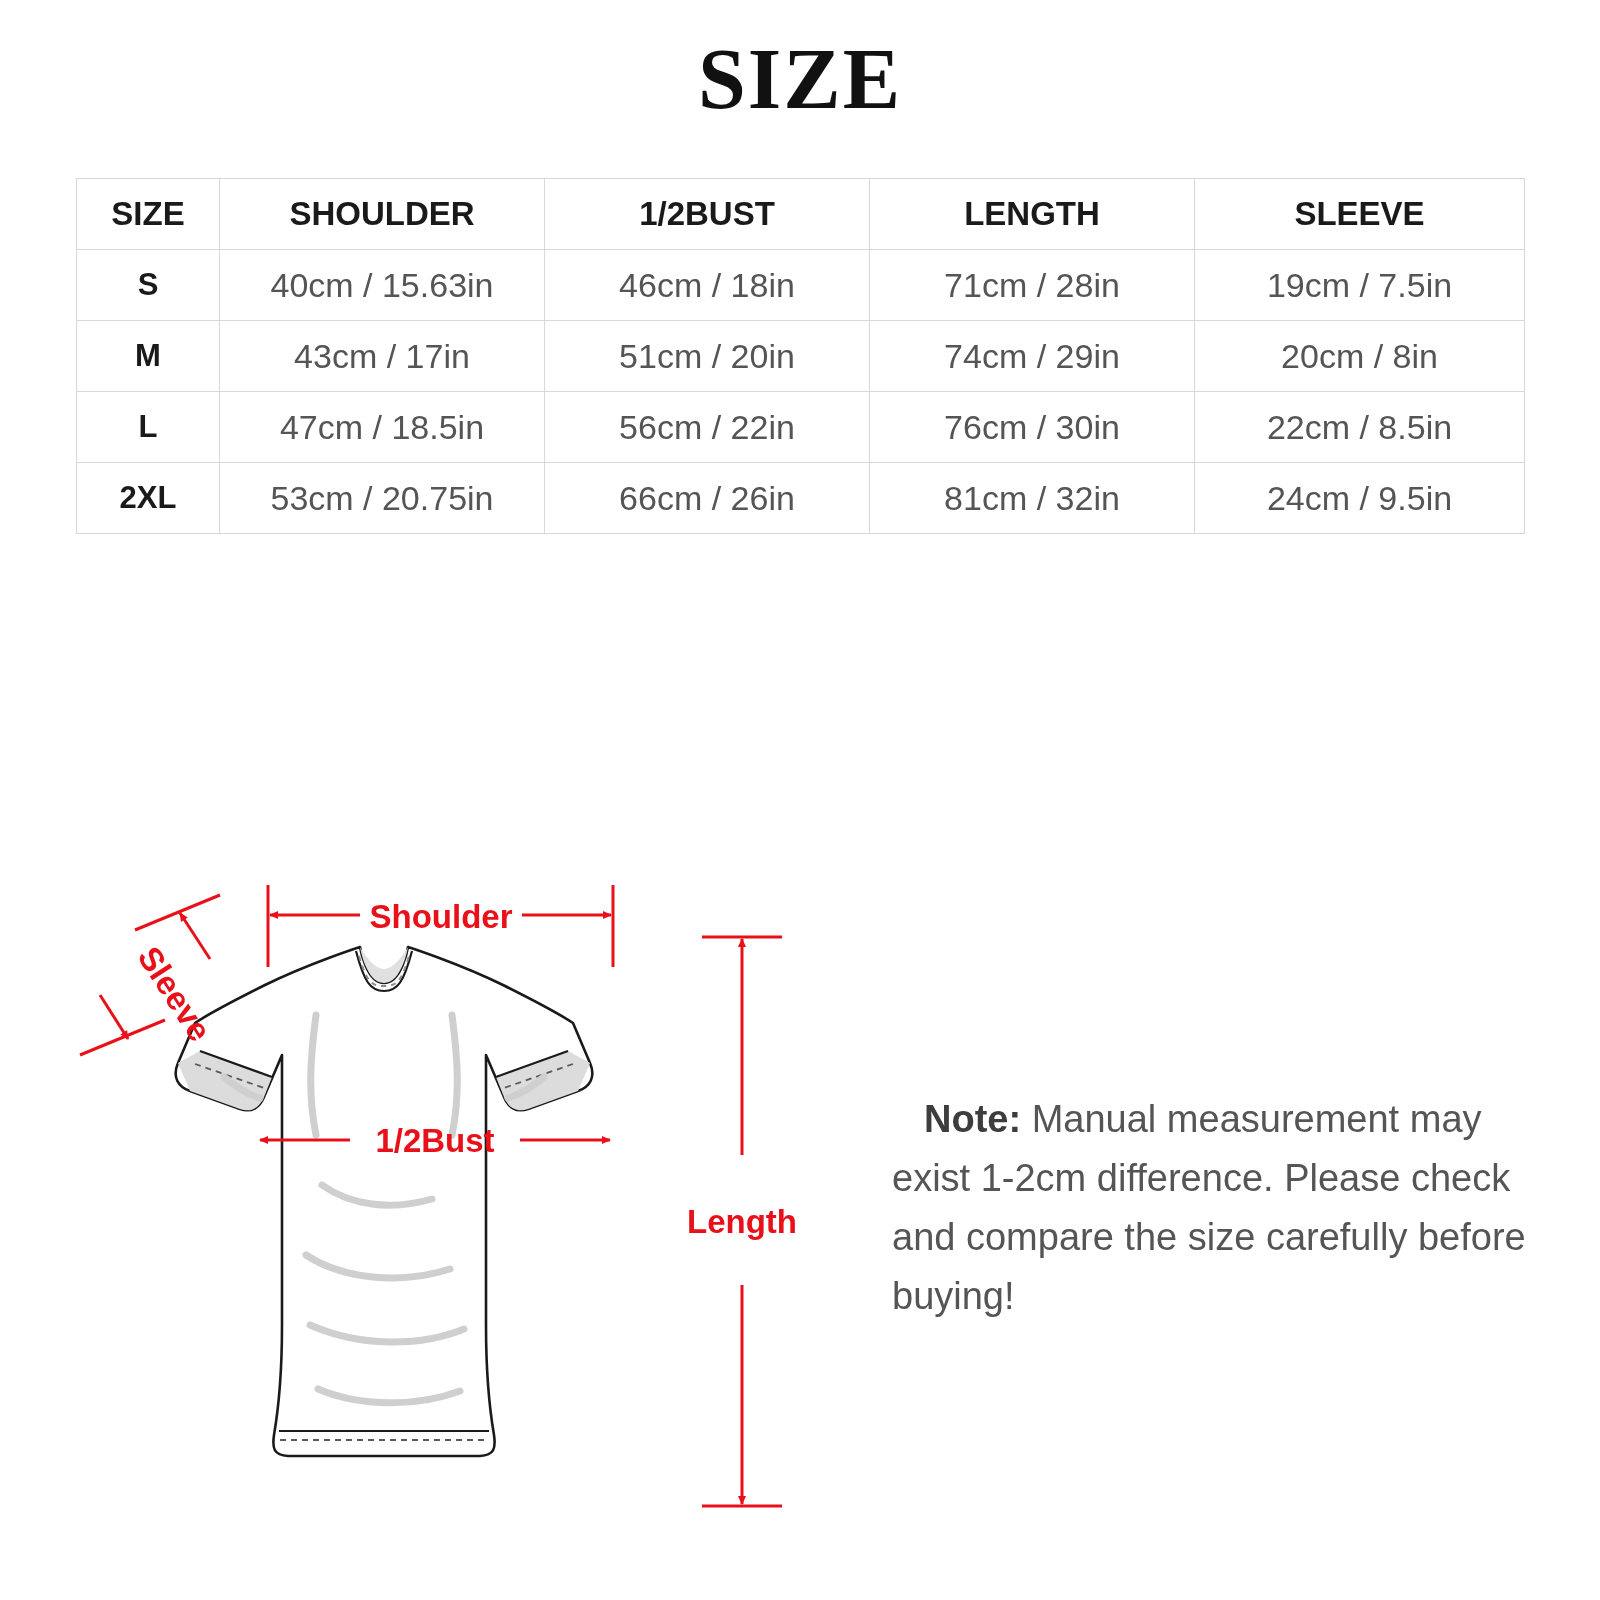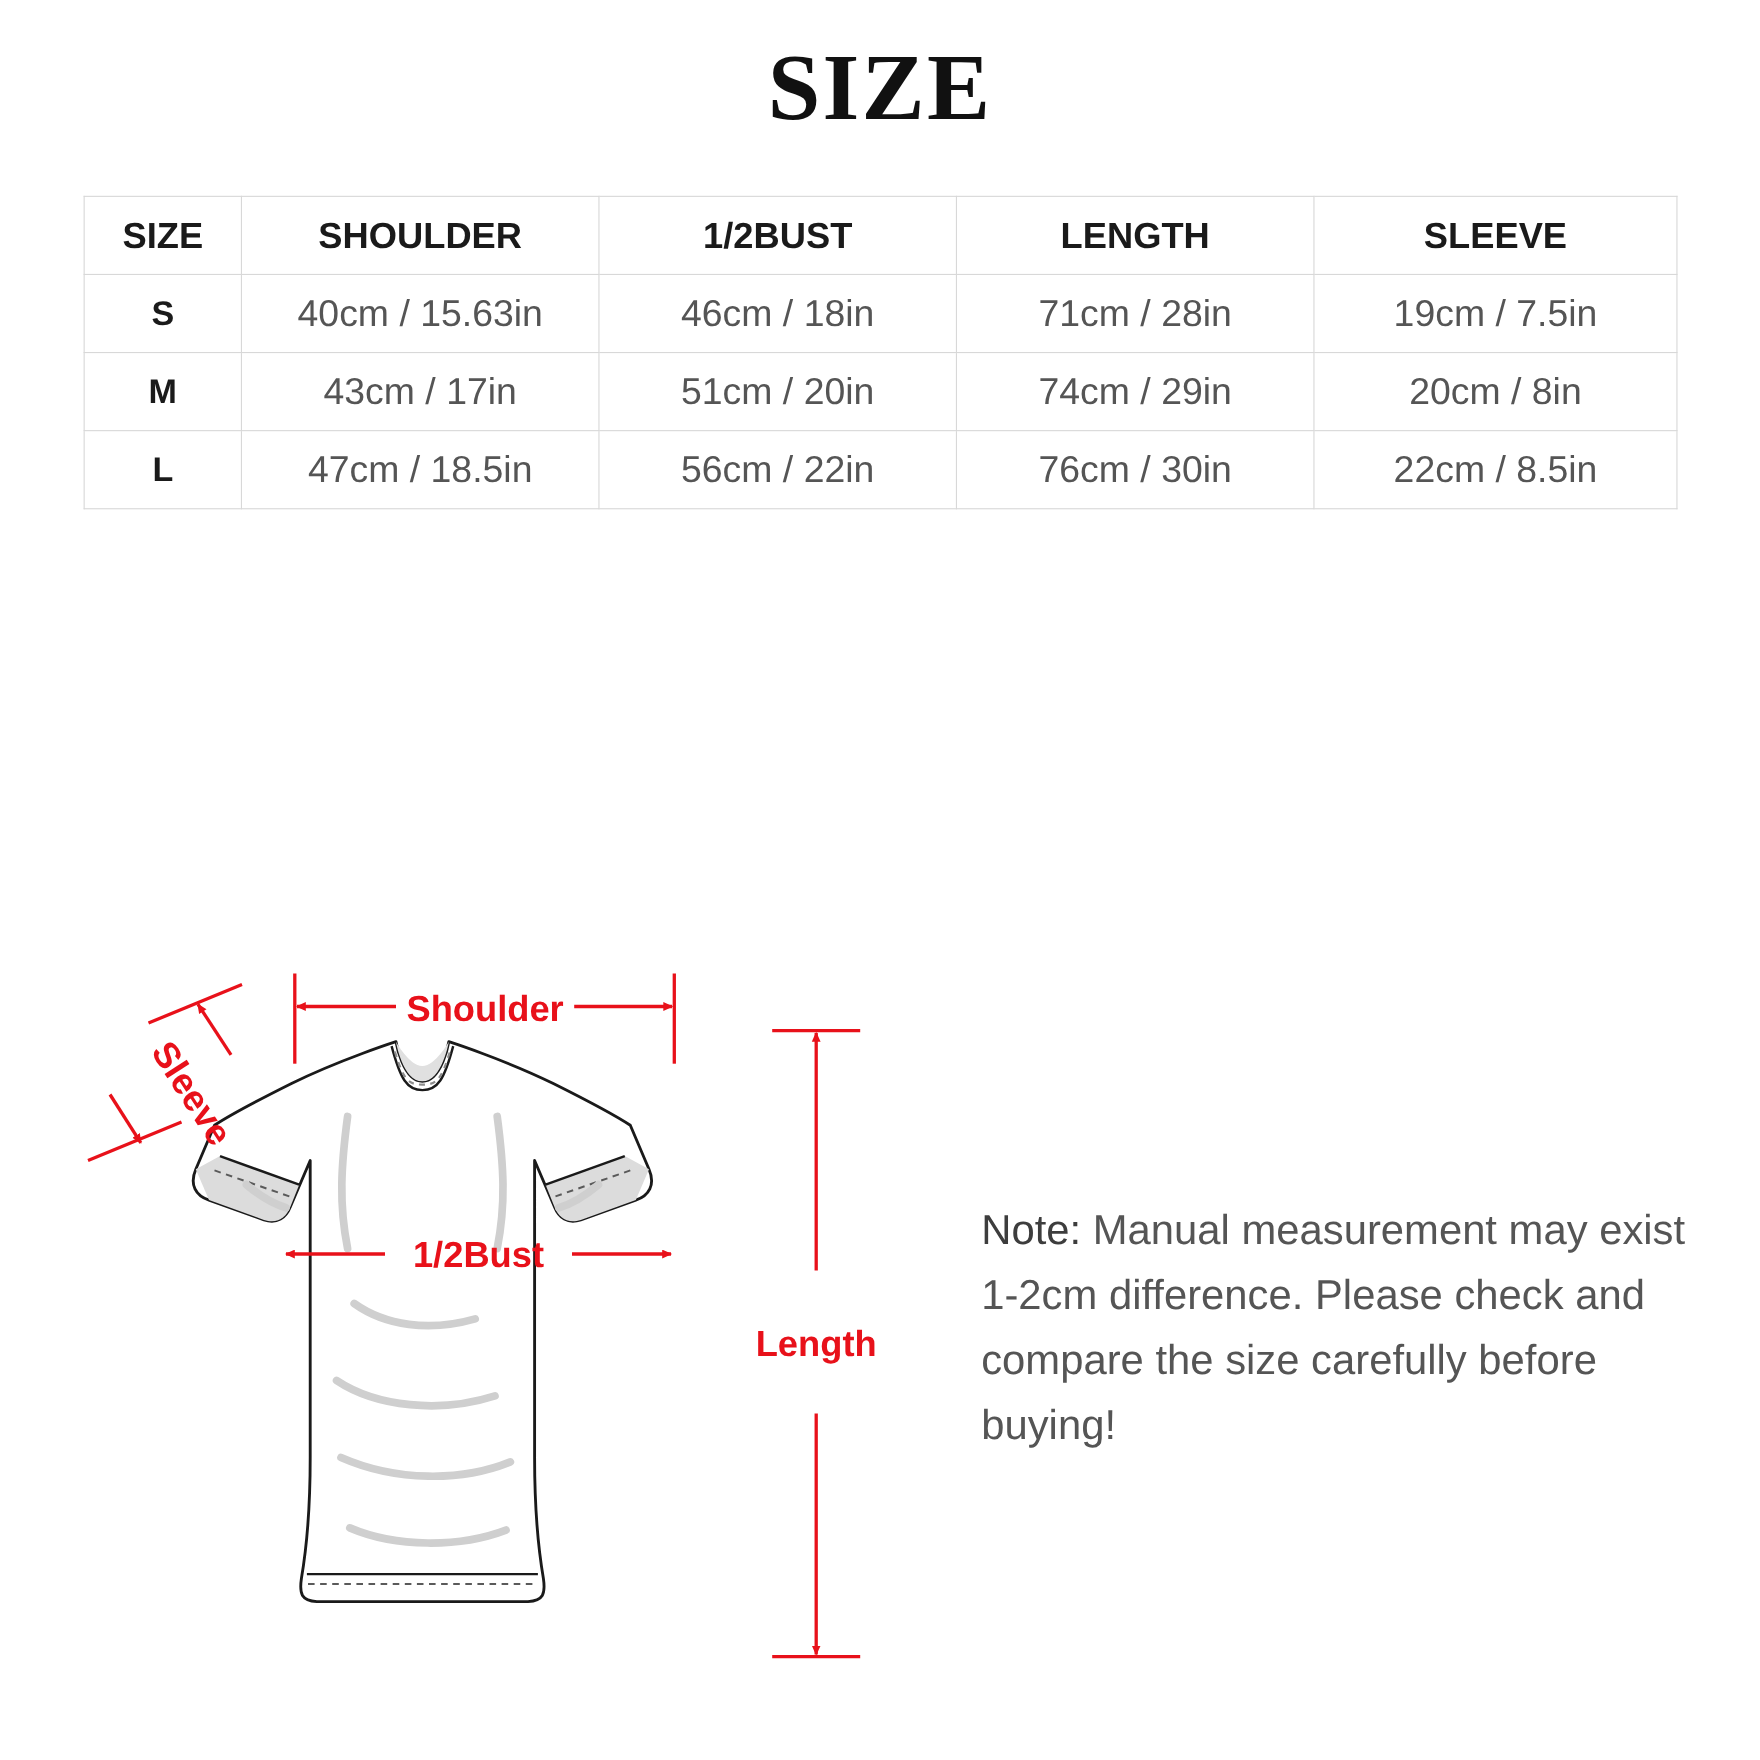--- a/index.html
+++ b/index.html
@@ -81,22 +81,23 @@
   #note {
     position: absolute;
     left: 892px;
     top: 1090px;
     width: 660px;
     font-size: 38px;
     line-height: 1.55;
     color: #555555;
   }
   #note .note-label {
-    font-weight: 400;
+    font-weight: 700;
     color: #3d3d3d;
+    margin-left: 32px;
   }
 </style>
 </head>
 <body>
 
 <div id="title">SIZE</div>
 
 <table id="size-table">
   <colgroup>
     <col class="c0">
@@ -128,20 +129,27 @@
       <td class="val">51cm / 20in</td>
       <td class="val">74cm / 29in</td>
       <td class="val">20cm / 8in</td>
     </tr>
     <tr>
       <td class="size-col">L</td>
       <td class="val">47cm / 18.5in</td>
       <td class="val">56cm / 22in</td>
       <td class="val">76cm / 30in</td>
       <td class="val">22cm / 8.5in</td>
+    </tr>
+    <tr>
+      <td class="size-col">2XL</td>
+      <td class="val">53cm / 20.75in</td>
+      <td class="val">66cm / 26in</td>
+      <td class="val">81cm / 32in</td>
+      <td class="val">24cm / 9.5in</td>
     </tr>
   </tbody>
 </table>
 
 <div id="diagram">
   <svg width="800" height="700" viewBox="0 0 800 700" xmlns="http://www.w3.org/2000/svg">
     <defs>
       <marker id="arrR" markerWidth="10" markerHeight="10" refX="8" refY="4" orient="auto" markerUnits="userSpaceOnUse">
         <path d="M0,0 L9,4 L0,8 z" fill="#e8111a"></path>
       </marker>

